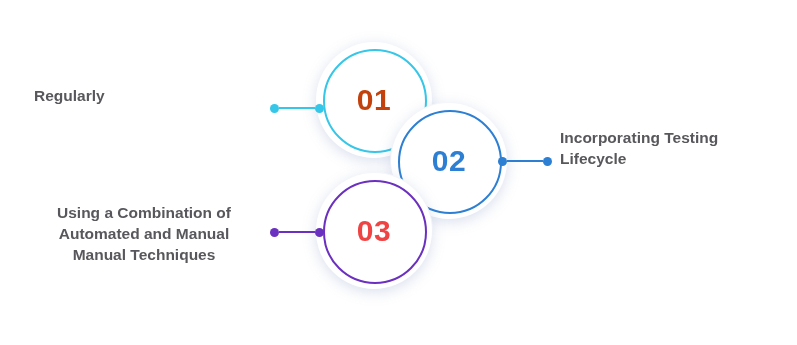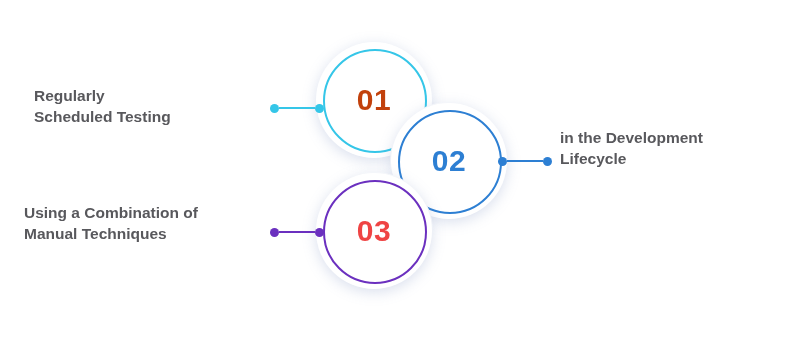--- a/index.html
+++ b/index.html
@@ -129,21 +129,21 @@
   }
   #label-2 {
     left: 560px;
     top: 128px;
     text-align: left;
     width: 230px;
   }
   #label-3 {
     right: 533px;
     top: 203px;
-    text-align: left;
+    text-align: center;
     width: 240px;
   }
 </style>
 </head>
 <body>
 
 <div class="infographic">
 
   <div class="connector" id="conn-1">
     <span class="dot"></span>
@@ -173,26 +173,26 @@
     <span class="num">02</span>
   </div>
 
   <div class="node" id="node-3">
     <span class="ring"></span>
     <span class="num">03</span>
   </div>
 
   <div class="label" id="label-1">
     <span class="line-txt">Regularly</span>
-    <span class="line-txt">Scheduled Testing</span>
   </div>
 
   <div class="label" id="label-2">
-    <span class="line-txt">in the Development</span>
+    <span class="line-txt">Incorporating Testing</span>
     <span class="line-txt">Lifecycle</span>
   </div>
 
   <div class="label" id="label-3">
     <span class="line-txt">Using a Combination of</span>
+    <span class="line-txt">Automated and Manual</span>
     <span class="line-txt">Manual Techniques</span>
   </div>
 
 </div>
 
 </body></html>

